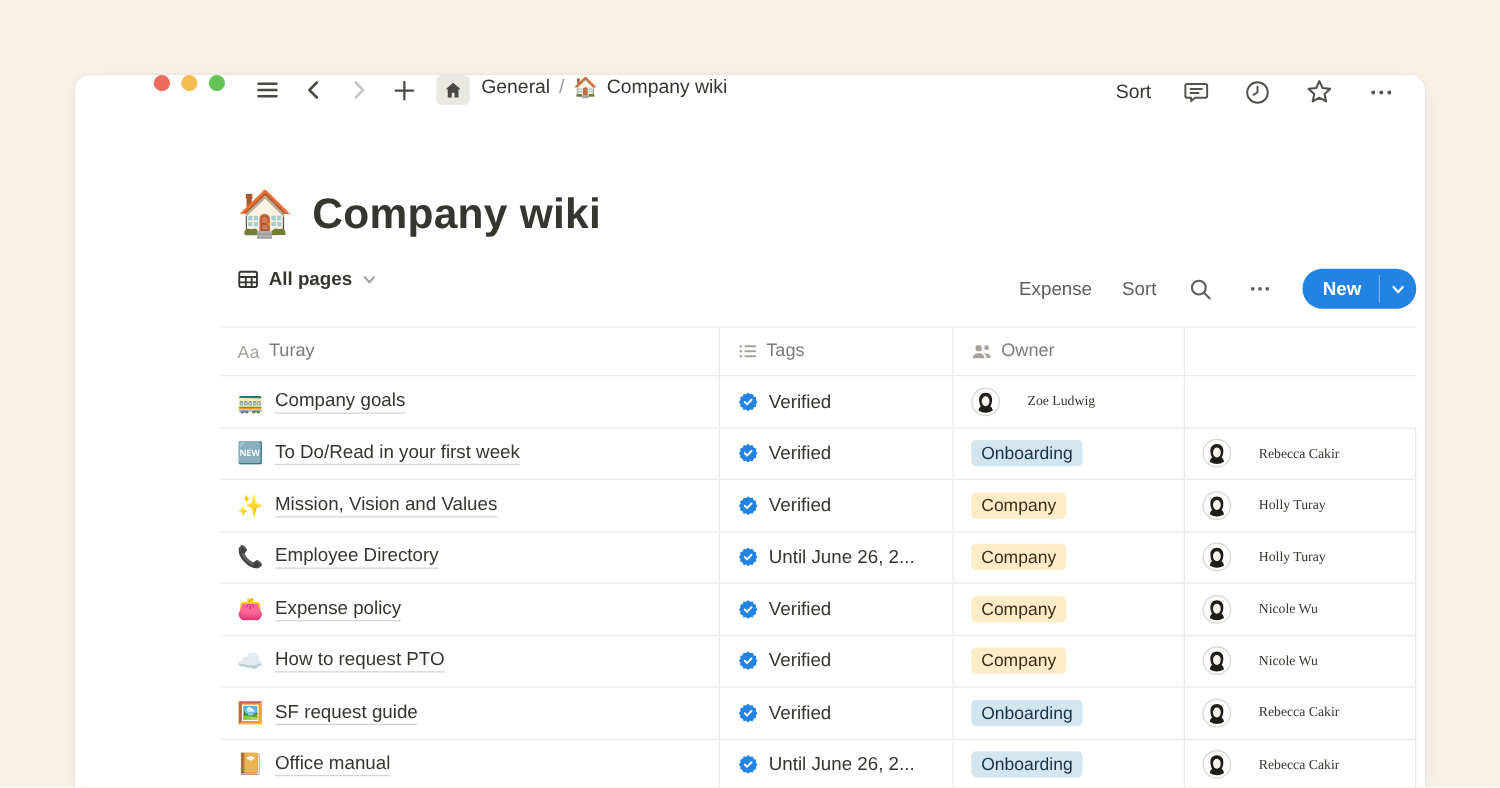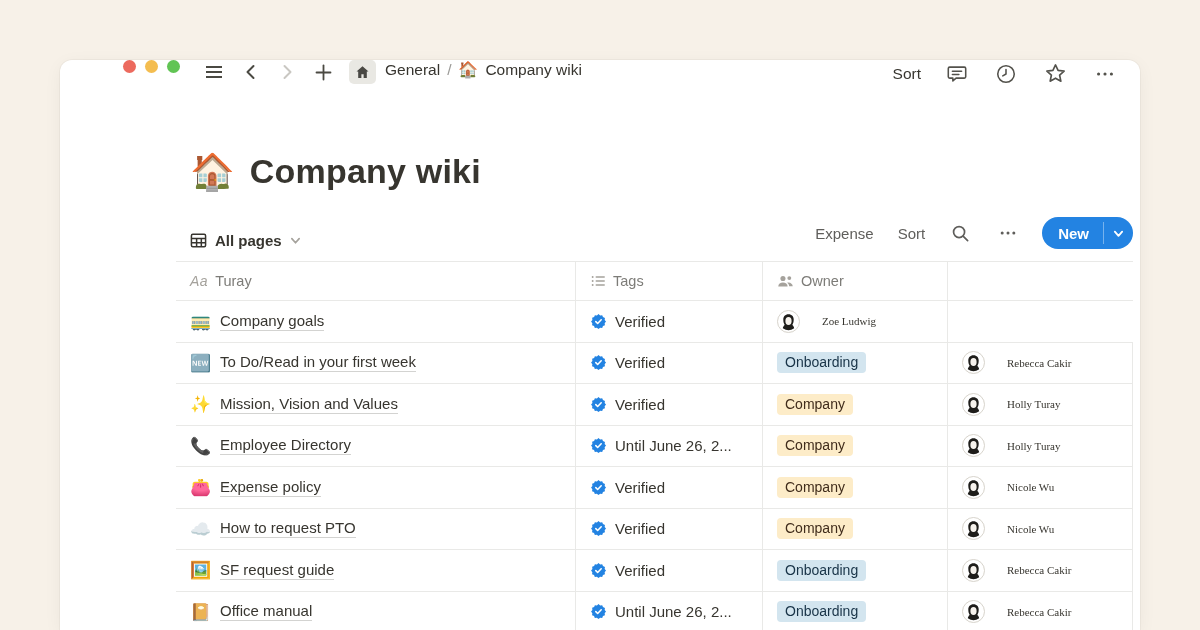--- a/index.html
+++ b/index.html
@@ -29,38 +29,38 @@
   .crumb-sep{color:#9B9A97;}
   .crumb-emoji{font-family:"DejaVu Sans",sans-serif;font-size:16px;}
   .topbar-right{margin-left:auto;display:flex;align-items:center;gap:23px;color:#53524C;}
   .share-btn{font-size:15.5px;color:#37352F;background:none;border:none;cursor:pointer;font-family:inherit;padding:0;}
   
   .page-title{display:flex;align-items:center;gap:15px;margin:44px 0 0 130px;}
   .page-title .emoji{font-size:36px;line-height:1;font-family:"DejaVu Sans",sans-serif;}
   .page-title .text{font-size:34px;font-weight:700;letter-spacing:.2px;color:#37352F;}
   .content{width:957px;margin:0 0 0 116px;}
   
-  .toolbar{display:flex;align-items:flex-end;height:34px;margin-top:24px;padding-left:14px;}
+  .toolbar{display:flex;align-items:flex-start;height:34px;margin-top:24px;padding-left:14px;}
   .view-switch{display:flex;align-items:center;gap:8px;cursor:pointer;}
   .view-switch .vlabel{font-size:15px;font-weight:700;color:#37352F;}
   .view-switch .chev{color:#A5A29C;}
   .toolbar-right{margin-left:auto;display:flex;align-items:center;gap:24px;color:#5F5E5B;}
   .tool-text{font-size:15px;color:#5F5E5B;background:none;border:none;cursor:pointer;font-family:inherit;padding:0;}
   .new-btn{display:flex;align-items:stretch;background:#2383E2;border-radius:16px;height:32px;overflow:hidden;cursor:pointer;margin-left:-2px;}
   .new-btn .main{display:flex;align-items:center;padding:0 14px 0 16px;color:#fff;font-size:15px;font-weight:600;}
   .new-btn .split{width:1px;background:rgba(255,255,255,.38);margin:5px 0;}
   .new-btn .dd{display:flex;align-items:center;padding:0 9px;color:#fff;}
   
   .table{margin-top:12px;border-top:1px solid #E9E9E7;}
   .trow{display:grid;grid-template-columns:400px 187px 185px 185px;border-bottom:1px solid #E9E9E7;}
   .trow.header{height:38px;}
   .trow.data{height:40.5px;}
   .cell{display:flex;align-items:center;padding:0 10px 0 14px;border-right:1px solid #E9E9E7;overflow:hidden;white-space:nowrap;}
   .header .cell{color:#7D7C78;font-size:14.5px;gap:7px;cursor:pointer;}
-  .header .hicon{color:#A5A29C;display:flex;align-items:center;font-style:italic;}
+  .header .hicon{color:#A5A29C;display:flex;align-items:center;}
   .aa{font-size:14px;color:#A5A29C;letter-spacing:.5px;}
   .page-cell{gap:9px;cursor:pointer;}
   .row-emoji{font-size:17px;width:21px;text-align:center;font-family:"DejaVu Sans",sans-serif;flex:none;}
   .page-link{font-size:15px;font-weight:500;color:#37352F;
     border-bottom:1px solid rgba(55,53,47,.22);padding-bottom:1px;}
   .verif-cell{gap:8px;cursor:pointer;font-size:15px;color:#37352F;}
   .seal{flex:none;display:flex;}
   .tag-cell{cursor:pointer;}
   .tag{font-size:14px;line-height:21px;padding:0 8px;border-radius:4px;max-width:100%;overflow:hidden;text-overflow:ellipsis;}
   .tag-orange{background:#FADEC9;color:#5C3323;}

